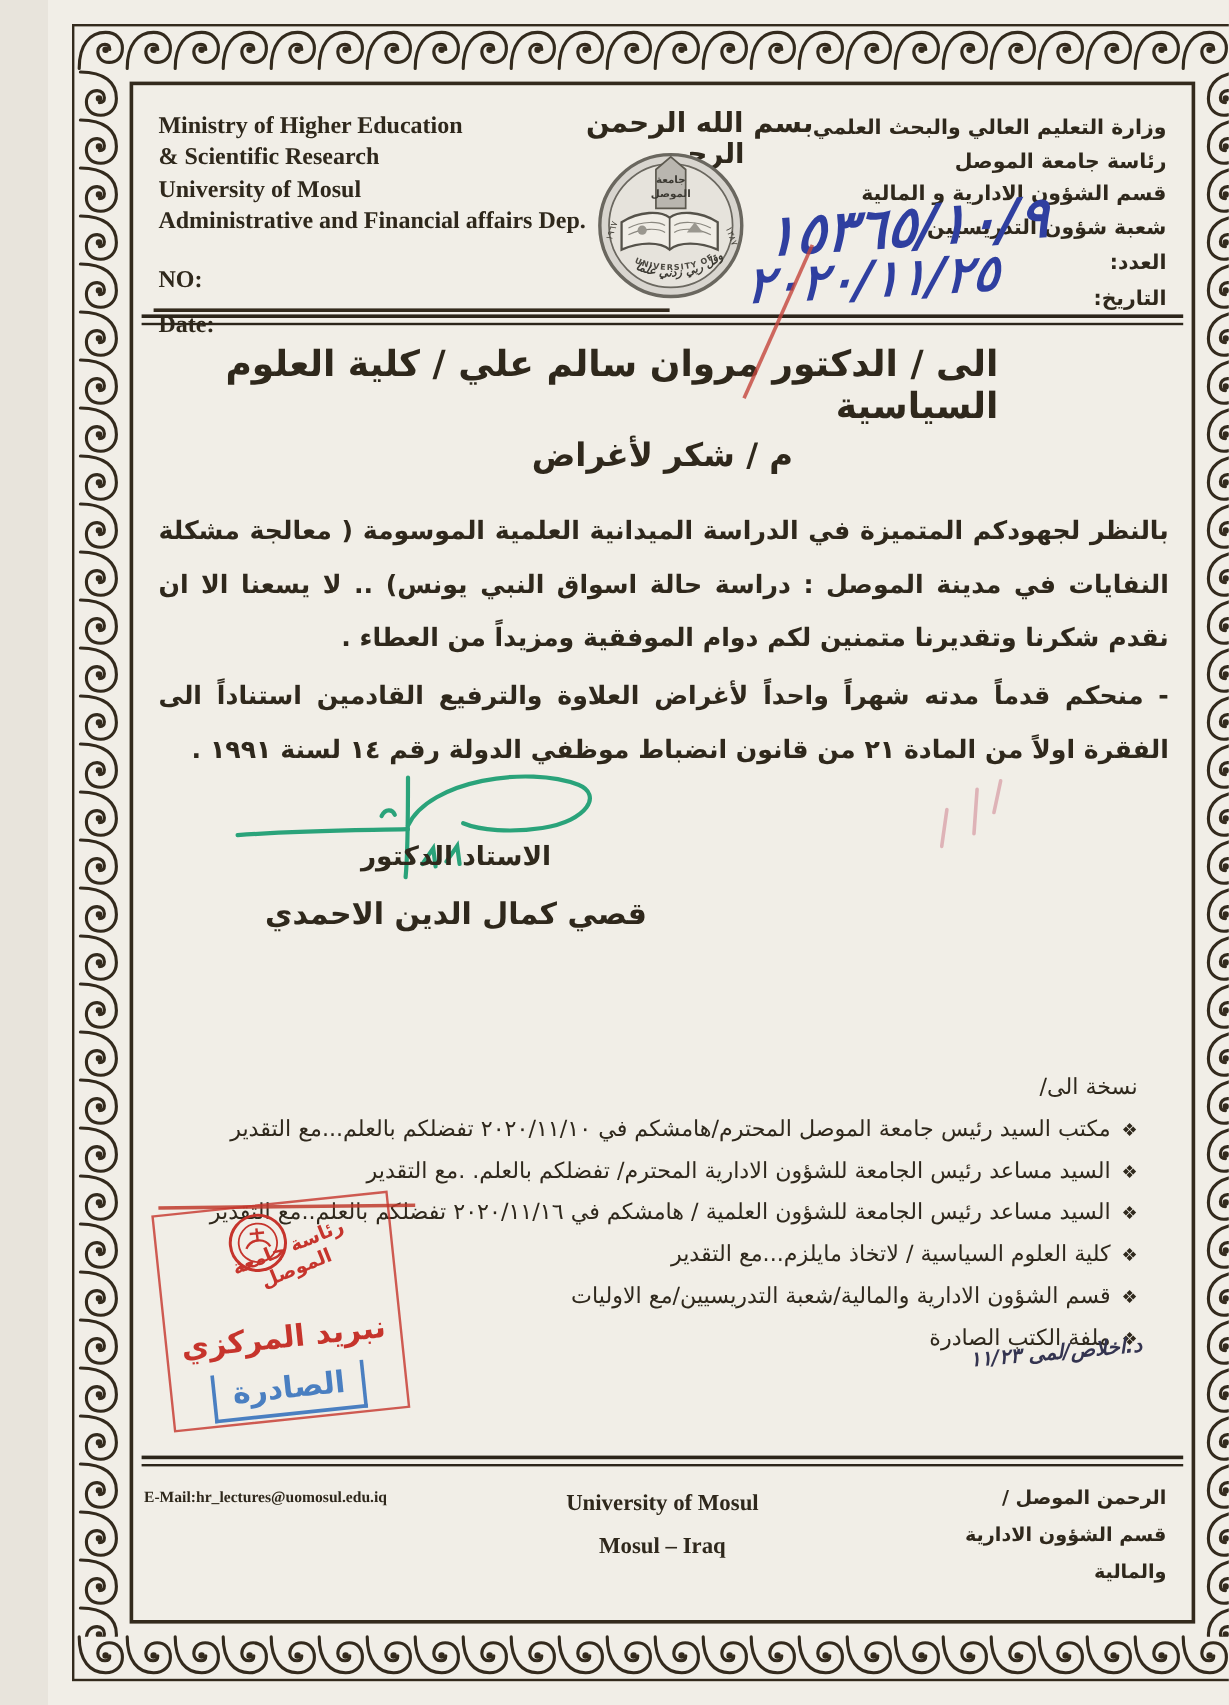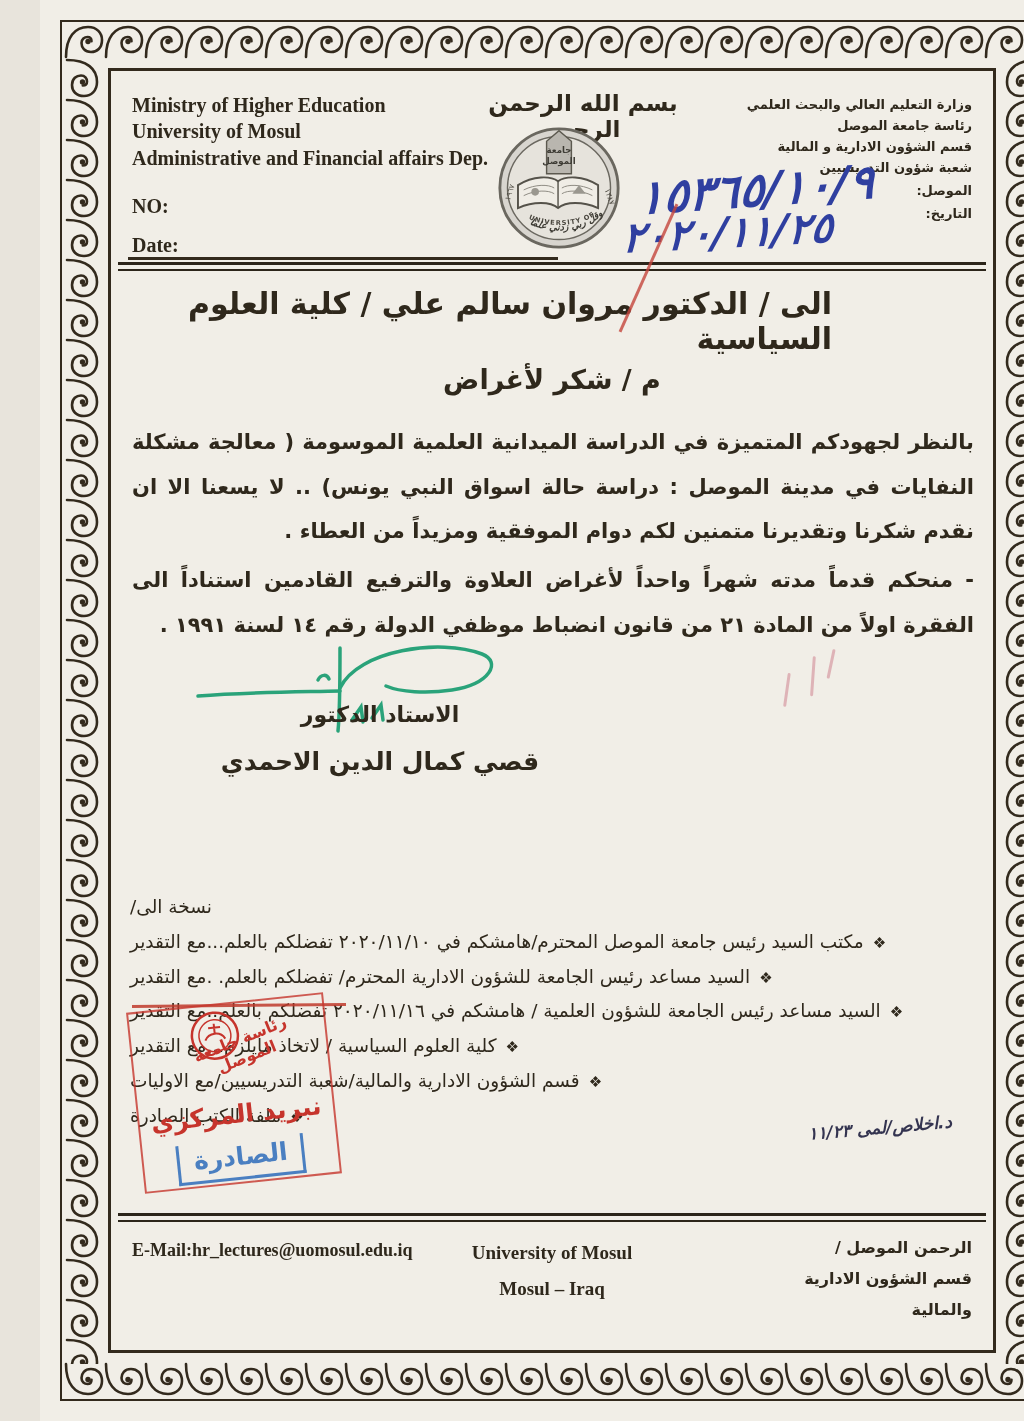--- a/index.html
+++ b/index.html
@@ -14,21 +14,21 @@
   
   .hdr-left{position:absolute;left:92px;top:92px;width:380px;
             font-family:"Liberation Serif",serif;font-weight:bold;font-size:20px;line-height:1.32;}
   .hdr-left .no{margin-top:22px;}
   .hdr-left .dt{margin-top:12px;}
   .date-underline{position:absolute;left:88px;top:257px;width:430px;border-bottom:3px solid #332a1d;}
   .bismillah{position:absolute;left:408px;top:90px;width:270px;text-align:center;
              font-size:23px;font-weight:bold;direction:rtl;}
   .seal{position:absolute;left:455px;top:126px;}
   .hdr-right{position:absolute;right:92px;top:94px;width:330px;direction:rtl;text-align:right;
-             font-size:13px;font-weight:bold;line-height:1.62;}
+             font-size:17px;font-weight:bold;line-height:1.62;}
   .hdr-right .lbl{margin-top:2px;}
   .hand{position:absolute;direction:rtl;color:#2f3fa0;font-weight:bold;white-space:nowrap;
         font-style:italic;}
   .hand-number{left:598px;top:162px;font-size:47px;transform:rotate(-4deg) skewX(-6deg);}
   .hand-date{left:582px;top:208px;font-size:42px;transform:rotate(-3deg) skewX(-6deg);}
   .hrule{position:absolute;left:78px;right:78px;height:4px;border-top:3px solid #2c251a;border-bottom:2px solid #2c251a;}
   .rule-top{top:262px;} .rule-bottom{top:1213px;}
   
   .addressee{position:absolute;left:92px;top:286px;width:840px;direction:rtl;text-align:right;
              padding-right:0;box-sizing:border-box;font-size:30px;font-weight:bold;}
@@ -43,21 +43,21 @@
   
   .sig-svg{position:absolute;left:150px;top:636px;}
   .sig-block{position:absolute;left:140px;top:702px;width:400px;text-align:center;direction:rtl;}
   .sig-title{font-size:22px;font-weight:bold;}
   .sig-name{font-size:25px;font-weight:bold;margin-top:20px;}
   .sig-pos{font-size:23px;font-weight:bold;margin-top:18px;}
   .faint-mark{position:absolute;left:735px;top:650px;width:80px;height:70px;opacity:.38;
               transform:rotate(-10deg);}
   .faint-mark i{position:absolute;width:3px;background:#c0556a;border-radius:2px;display:block;}
   
-  .cc{position:absolute;left:90px;top:893px;width:818px;direction:rtl;text-align:left;
+  .cc{position:absolute;left:90px;top:893px;width:818px;direction:rtl;text-align:right;
       font-size:18.5px;line-height:1.5;}
   .cc .cc-head{margin-bottom:4px;}
   .cc ul{list-style:none;margin:0;padding:0;}
   .cc li{margin:7px 0;}
   .cc .bullet{color:#2f281c;font-size:15px;margin-left:9px;}
   .cc-underline{position:absolute;left:92px;top:1004px;width:214px;border-bottom:3px solid #c0392b;
                 transform:rotate(-.6deg);opacity:.85;}
   
   .stamp{position:absolute;left:95px;top:1002px;width:198px;height:182px;transform:rotate(-6deg);
          border:2px solid rgba(198,52,44,.8);box-sizing:border-box;text-align:center;direction:rtl;}
@@ -65,22 +65,22 @@
              color:#c6342c;font-weight:bold;font-size:16px;}
   .stamp-emblem{position:absolute;left:58px;top:4px;}
   .stamp-line1{position:absolute;left:0;right:0;top:96px;color:#c6342c;font-weight:bold;font-size:25px;}
   .stamp-line2{position:absolute;left:0;right:0;top:136px;}
   .stamp-line2 span{display:inline-block;color:#4a7fc1;font-weight:bold;font-size:25px;
         border-left:3px solid #4a7fc1;border-right:3px solid #4a7fc1;border-bottom:3px solid #4a7fc1;
         padding:2px 14px 6px 14px;}
   
   .hand-note{position:absolute;left:768px;top:1116px;width:180px;direction:rtl;text-align:left;
              font-size:17px;font-style:italic;font-weight:bold;color:#343450;transform:rotate(-5deg);}
-  .foot-left{position:absolute;left:92px;top:1240px;font-family:"Liberation Serif",serif;
-             font-weight:bold;font-size:18px;}
+  .foot-left{position:absolute;left:80px;top:1240px;font-family:"Liberation Serif",serif;
+             font-weight:bold;font-size:13px;}
   .foot-center{position:absolute;left:372px;top:1242px;width:280px;text-align:center;
                font-family:"Liberation Serif",serif;font-weight:bold;font-size:19px;}
   .foot-center div+div{margin-top:14px;}
   .foot-right{position:absolute;right:92px;top:1232px;width:230px;direction:rtl;text-align:right;
               font-size:16px;font-weight:bold;line-height:1.95;}
 </style>
 </head>
 <body>
 
 <div class="page">
@@ -561,20 +561,21 @@
             <path d="M2,33 C2,13 11,3 24,3 C33,3 38,9 38,16 C38,24 33,28 27,28 C20.5,28 17.5,23.5 17.5,19 C17.5,15 20.5,13 23.5,13 C26.5,13 27.5,15.2 27.5,17.2" fill="none" stroke="#332a1d" stroke-width="2.6" stroke-linecap="round"></path>
             <circle cx="24" cy="17.5" r="2.7" fill="#332a1d"></circle>
           </g>
         </g>
       </svg>
     </div>
   <div class="frame-inner"></div>
 
   <div class="hdr-left" dir="ltr">
     <div>Ministry of Higher Education</div>
+    <div>&amp; Scientific Research</div>
     <div>University of Mosul</div>
     <div>Administrative and Financial affairs Dep.</div>
     <div class="no">NO:</div>
     <div class="dt">Date:</div>
   </div>
   <div class="date-underline"></div>
 
   <div class="bismillah">بسم الله الرحمن الرحيم</div>
   <svg class="seal" width="128" height="124" viewBox="0 0 130 130">
     <defs>
@@ -599,21 +600,21 @@
     </text>
     <text x="10" y="78" font-size="8" fill="#4a473f" transform="rotate(-72 12 76)">١٩٦٧</text>
     <text x="112" y="72" font-size="8" fill="#4a473f" transform="rotate(70 116 70)">١٣٨٧</text>
   </svg>
 
   <div class="hdr-right">
     <div>وزارة التعليم العالي والبحث العلمي</div>
     <div>رئاسة جامعة الموصل</div>
     <div>قسم الشؤون الادارية و المالية</div>
     <div>شعبة شؤون التدريسيين</div>
-    <div class="lbl">الموصل:</div>
+    <div class="lbl">العدد:</div>
     <div class="lbl">التاريخ:</div>
   </div>
 
   <div class="hand hand-number">١٥٣٦٥/١٠/٩</div>
   <div class="hand hand-date">٢٠٢٠/١١/٢٥</div>
 
   <div class="hrule rule-top"></div>
 
   <div class="addressee">
     <span class="inner">الى / الدكتور مروان سالم علي / كلية العلوم السياسية</span>

